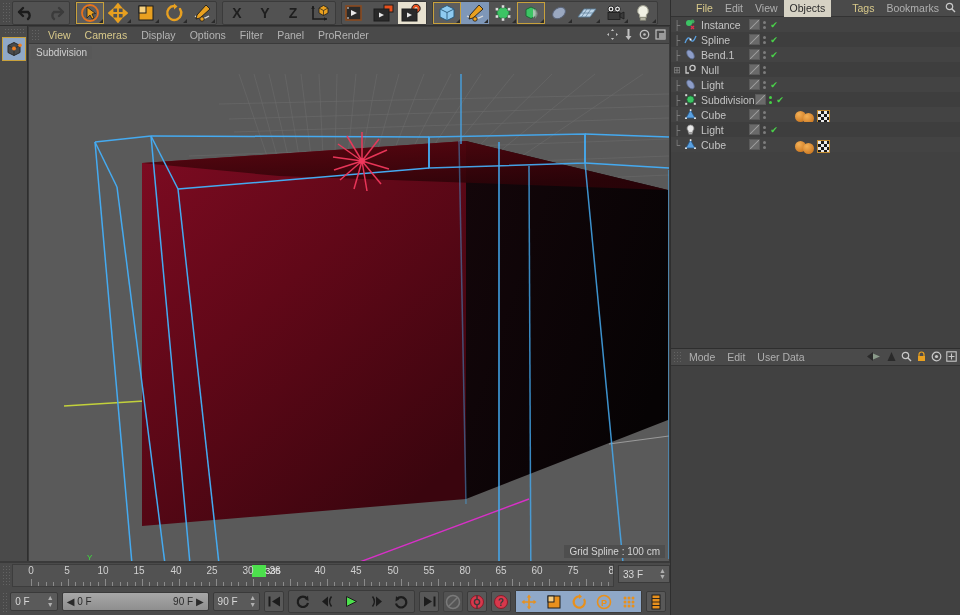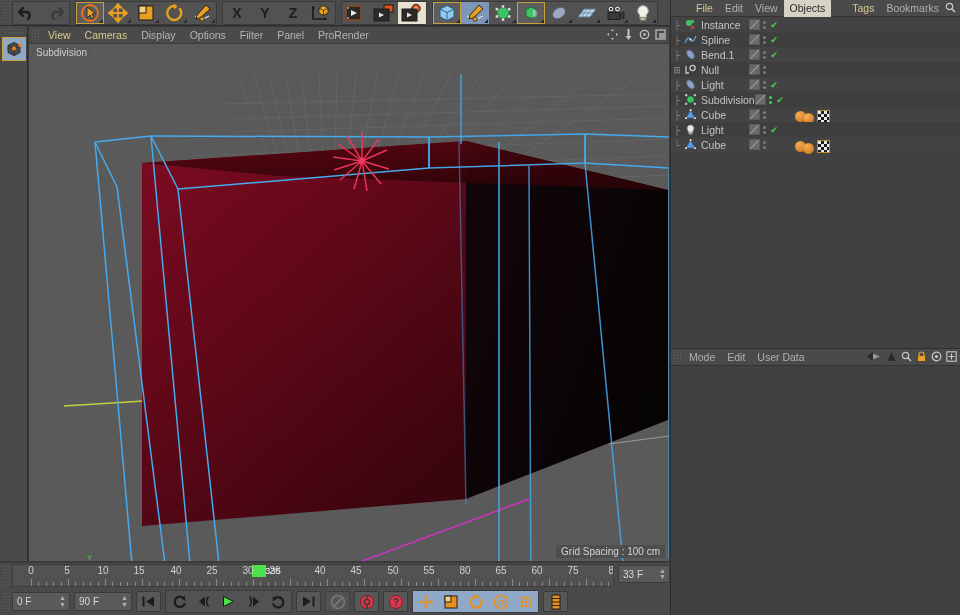--- a/index.html
+++ b/index.html
@@ -478,21 +478,21 @@
         <span>
           <svg width="11" height="11" viewBox="0 0 11 11">
               <rect x="1" y="1" width="9" height="9" stroke="#c0c0c0" stroke-width="1.2" fill="none"></rect>
               <rect x="4" y="4" width="6" height="6" fill="#9a9a9a"></rect>
             </svg>
         </span>
       </div>
     </div>
 
     <div class="vplabel">Subdivision</div>
-    <div class="gridspace">Grid Spacing : 100 cm</div>
+    <div class="gridspace">Grid Spline : 100 cm</div>
   </div>
 
   <div class="om">
     <div class="ombar">
       <div class="grip"></div>
       <span class="omm hl">File</span>
       <span class="omm">Edit</span>
       <span class="omm">View</span>
       <span class="omm active">Objects</span>
       <span class="omm hl">Tags</span>
@@ -879,20 +879,24 @@
   </div>
 
   <div class="bb">
     <div class="grip"></div>
 
     <div class="numf">
       <span>0 F</span>
       <span class="spin">▲<br>▼</span>
     </div>
 
+    <div class="rangebar">
+      <span>◀ <span>0 F</span></span>
+      <span><span>90 F</span> ▶</span>
+    </div>
 
     <div class="numf">
       <span>90 F</span>
       <span class="spin">▲<br>▼</span>
     </div>
 
     <div class="bbtn single">
       <svg width="15" height="13" viewBox="0 0 15 13">
           <rect x="1.5" y="1.5" width="2" height="10" fill="#1c1c1c"></rect>
           <path d="M13 1.5 L5 6.5 L13 11.5 Z" fill="#1c1c1c"></path>

